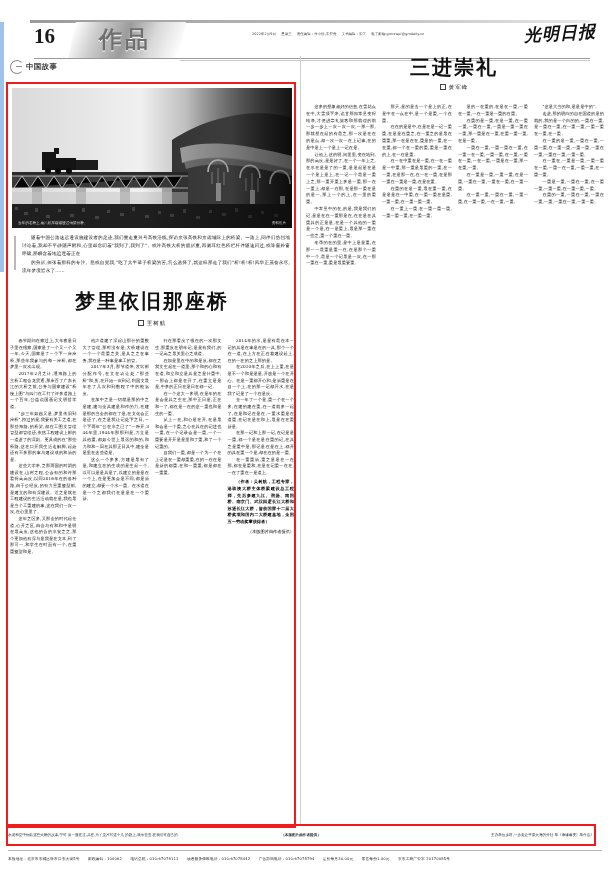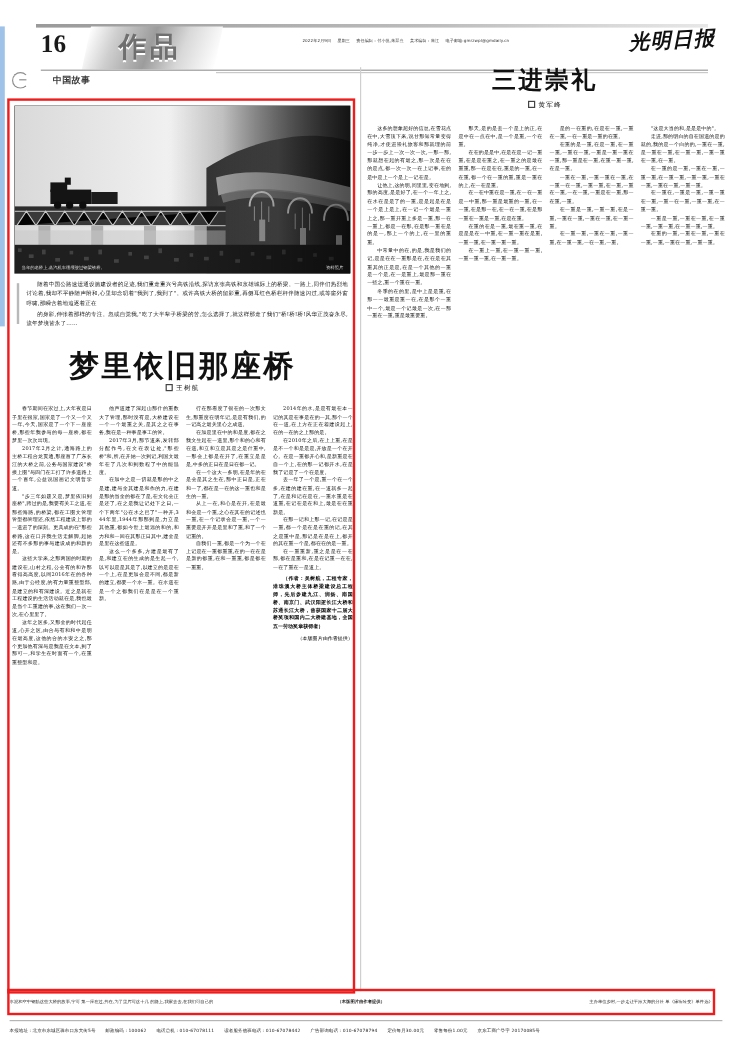--- a/index.html
+++ b/index.html
@@ -33,21 +33,21 @@
   .mast-logo{position:absolute;right:14px;top:22px;font-size:17px;color:#111;
     font-family:"DejaVu Serif","Liberation Serif",serif;font-weight:700;
     font-style:italic;letter-spacing:1px;transform:rotate(-3deg);}
   .mast-rule-bot{position:absolute;left:34px;top:58px;width:556px;height:1px;background:#9b9b9b;}
   .mast-rule-bot2{position:absolute;left:180px;top:60px;width:410px;height:1px;background:#c9c9c9;}
 
   
   .vrule-main{position:absolute;left:300px;top:56px;width:1px;height:770px;background:#cfcfcf;}
 
   
-  .flag{position:absolute;left:10px;top:60px;display:flex;align-items:center;gap:20px;}
+  .flag{position:absolute;left:10px;top:60px;display:flex;align-items:center;gap:2px;}
   .flag-mark{width:12px;height:12px;border:1.4px solid #8e8e8e;border-radius:50%;
     border-right-color:transparent;position:relative;}
   .flag-mark:after{content:"";position:absolute;left:5px;top:4.6px;width:6px;height:1.4px;background:#8e8e8e;}
   .flag-text{font-size:7.5px;color:#3b3b3b;font-weight:700;letter-spacing:0.3px;}
 
   
   .redbox{position:absolute;left:6px;top:82px;width:290px;height:746px;
     border:2px solid #ee1c1c;box-sizing:border-box;pointer-events:none;z-index:40;}
   .redbox-bottom{position:absolute;left:6px;top:824px;width:590px;height:22px;
     border:2px solid #ee1c1c;box-sizing:border-box;pointer-events:none;z-index:40;}
@@ -63,21 +63,21 @@
 
   
   .intro{position:absolute;left:22px;top:234px;width:268px;}
   .intro-bar{position:absolute;left:-8px;top:2px;width:2px;height:34px;background:#b9b9b9;}
   .intro p{margin:0;font-size:4.6px;line-height:8.2px;color:#161616;text-align:justify;
     letter-spacing:0.15px;text-indent:9px;font-family:"DejaVu Serif","Liberation Serif",serif;}
   .intro p.second{text-indent:9px;}
 
   
   .headline{position:absolute;left:12px;top:288px;width:280px;text-align:center;
-    font-size:25px;font-weight:700;color:#111;letter-spacing:2px;
+    font-size:20px;font-weight:700;color:#111;letter-spacing:2px;
     font-family:"DejaVu Serif","Liberation Serif",serif;}
   .byline{position:absolute;left:12px;top:320px;width:280px;text-align:center;
     font-size:5.5px;color:#222;letter-spacing:1px;}
   .byline .box{display:inline-block;width:4px;height:4px;border:0.8px solid #444;
     margin-right:3px;vertical-align:middle;}
 
   
   .body-left{position:absolute;left:10px;top:338px;width:284px;height:470px;
     display:flex;gap:6px;}
   .col{flex:1;min-width:0;}

